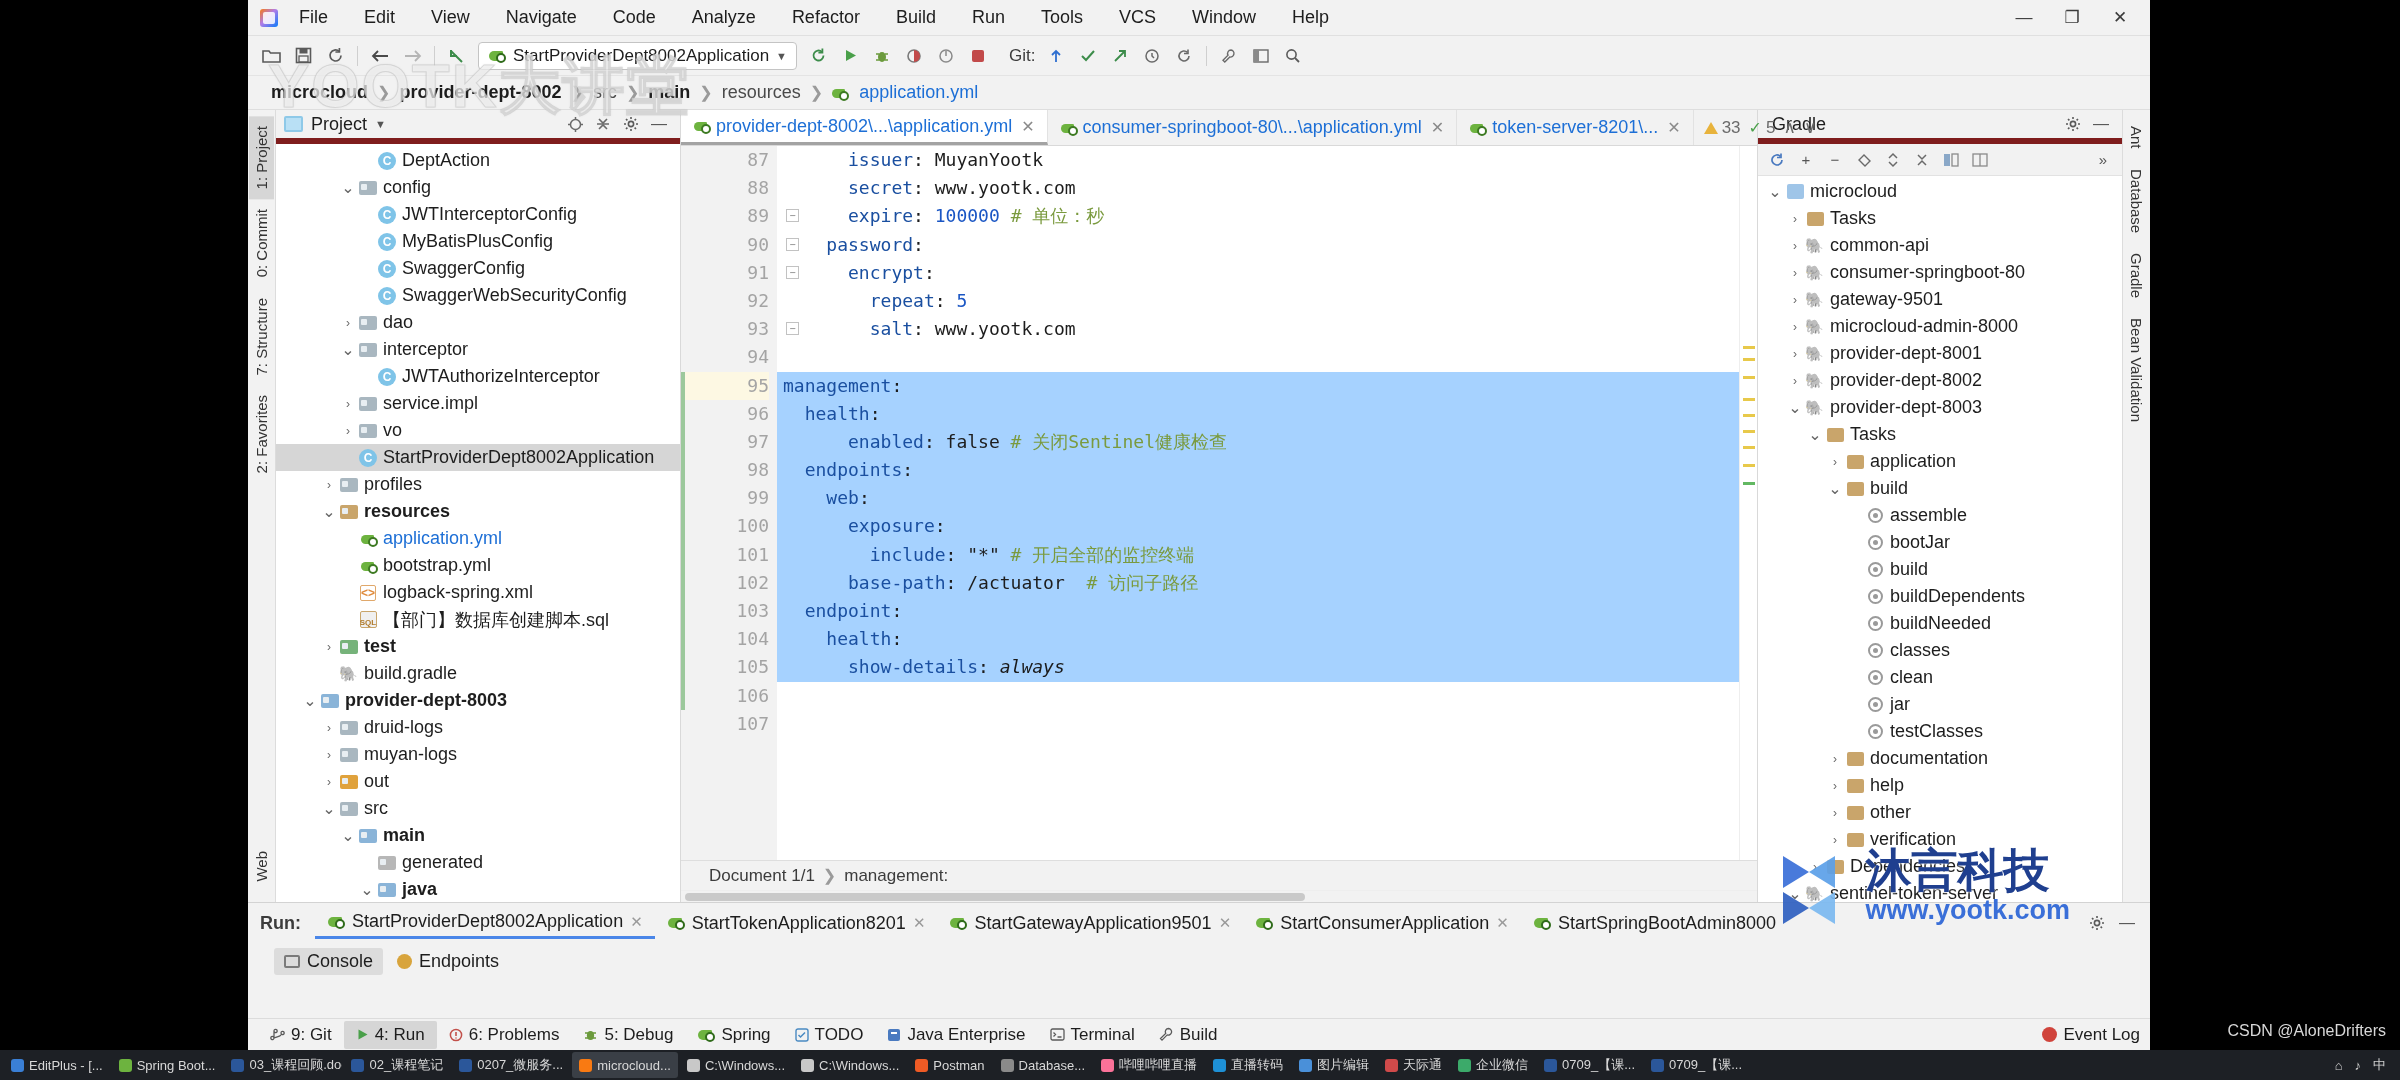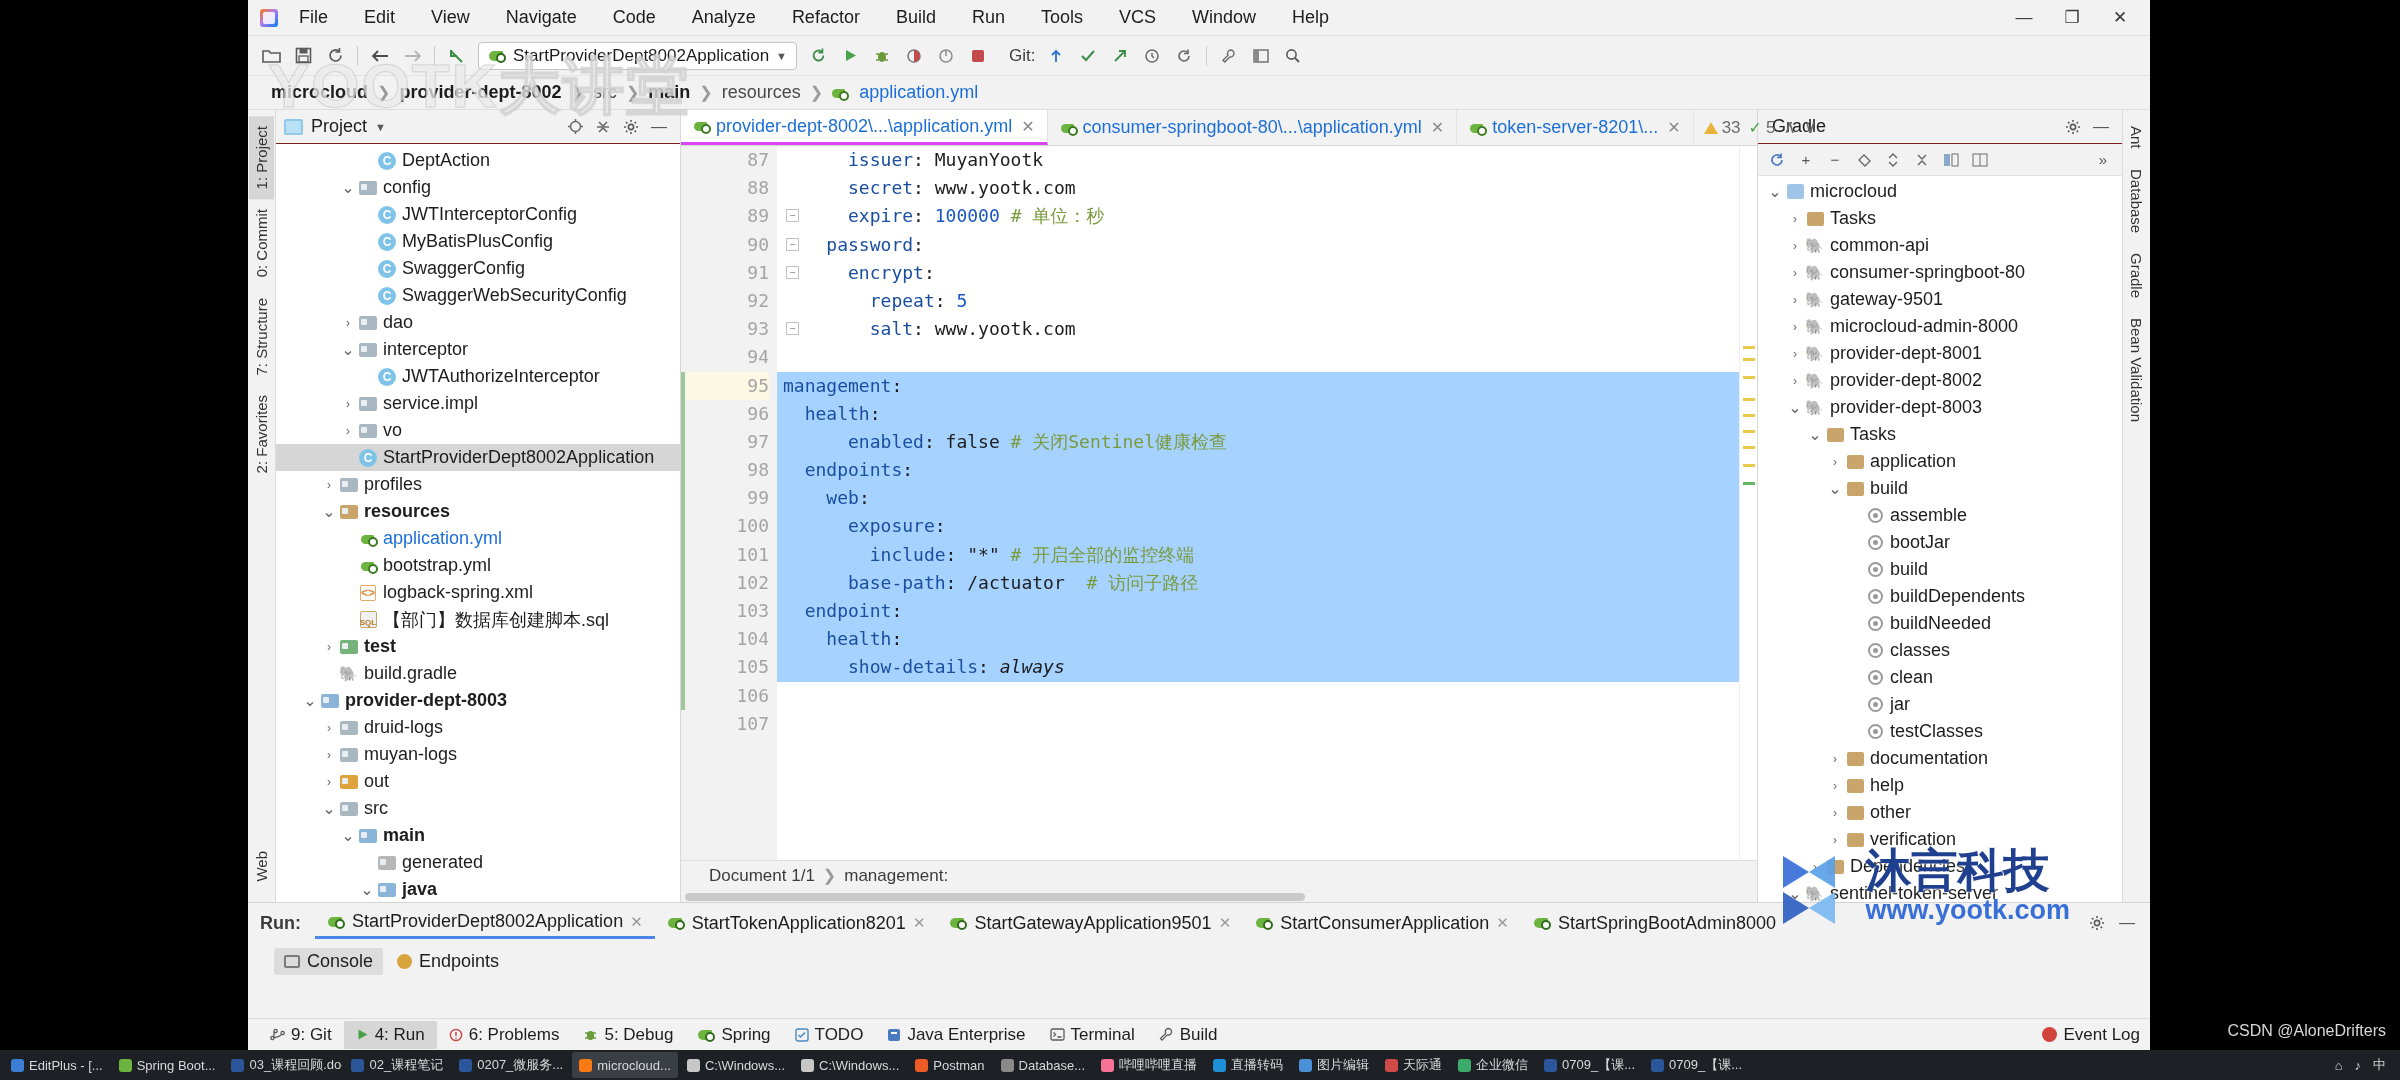--- a/index.html
+++ b/index.html
@@ -58,21 +58,21 @@
   .rail.right { border-right:none; border-left:1px solid #dcdcdc; }
   .rail-tab { writing-mode:vertical-rl; text-orientation:mixed; font-size:15px; color:#333;
               padding:10px 4px; white-space:nowrap; }
   .rail-tab.active { background:#d6d6d6; }
   .rail-tab.rot180 { transform:rotate(180deg); }
 
   
   .project-panel { width:405px; background:#fff; display:flex; flex-direction:column;
                    border-right:1px solid #d9d9d9; min-width:0; }
   .panel-head { height:34px; background:#f2f2f2; display:flex; align-items:center; gap:8px;
-                padding:0 8px; border-bottom:1px solid #7f1d1d; flex:none; }
+                padding:0 8px; border-bottom:6px solid #7f1d1d; flex:none; }
   .panel-head .ttl { font-size:18px; }
   .panel-head .sp { margin-left:auto; display:flex; gap:2px; align-items:center; }
   .ph-ic { width:26px; height:24px; display:flex; align-items:center; justify-content:center;
            color:#555; font-size:16px; }
   .prj-icon { width:19px; height:16px; border:2px solid #8ec9e8; border-radius:2px; background:#b9e0f5;}
 
   .tree { flex:1; overflow:hidden; padding-top:3px; font-size:18px; }
   .row { height:27px; display:flex; align-items:center; white-space:nowrap; padding-right:4px; }
   .row.sel { background:#d6d6d6; }
   .row.bold span.lbl { font-weight:bold; }
@@ -106,21 +106,21 @@
       background:#6db33f;border-radius:8px 2px 8px 8px;}
   .i-spring:after{content:"";position:absolute;left:8px;top:5px;width:6px;height:6px;
       border:2px solid #2f6b1a;border-radius:50%;background:#fff;}
 
   
   .editor-col { flex:1; display:flex; flex-direction:column; min-width:0; background:#fff; }
   .tabs { height:36px; background:#f2f2f2; display:flex; align-items:stretch;
           border-bottom:1px solid #d9d9d9; position:relative; }
   .tab { display:flex; align-items:center; gap:7px; padding:0 12px; font-size:18px;
          color:#1d6fd6; border-right:1px solid #e2e2e2; cursor:default; white-space:nowrap; }
-  .tab.active { background:#fff; border-bottom:3px solid #d946ef;align-items:center; }
+  .tab.active { background:#fff; border-bottom:3px solid #a3a3a3;align-items:center; }
   .tab .x { color:#8a8a8a; font-size:16px; margin-left:2px; }
   .tab-right { margin-left:auto; display:flex; align-items:center; gap:8px; padding:0 10px; font-size:17px; }
   .warn-chip { display:flex; align-items:center; gap:4px; color:#6b6b6b; }
   .tri { width:0;height:0;border-left:7px solid transparent;border-right:7px solid transparent;
          border-bottom:12px solid #e8b33c; position:relative;}
   .chk { color:#4aa04a; font-size:16px; }
 
   .code-area { flex:1; display:flex; min-height:0; position:relative; overflow:hidden; background:#fff; }
   .gutter { width:96px; flex:none; background:#f2f2f2; text-align:right;
             padding-right:8px; font-family:"DejaVu Sans Mono", monospace; font-size:18px;

